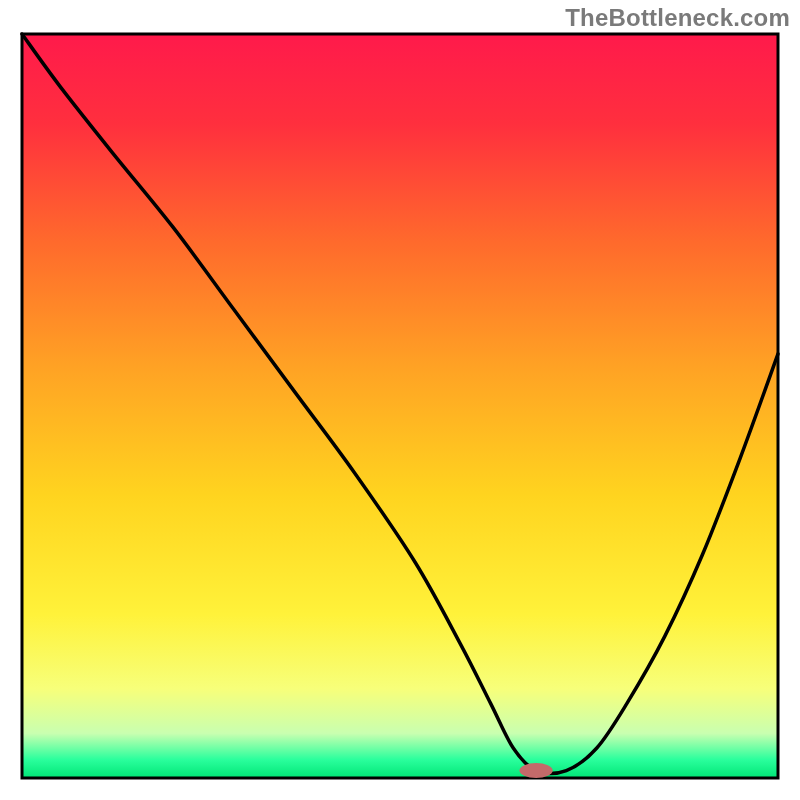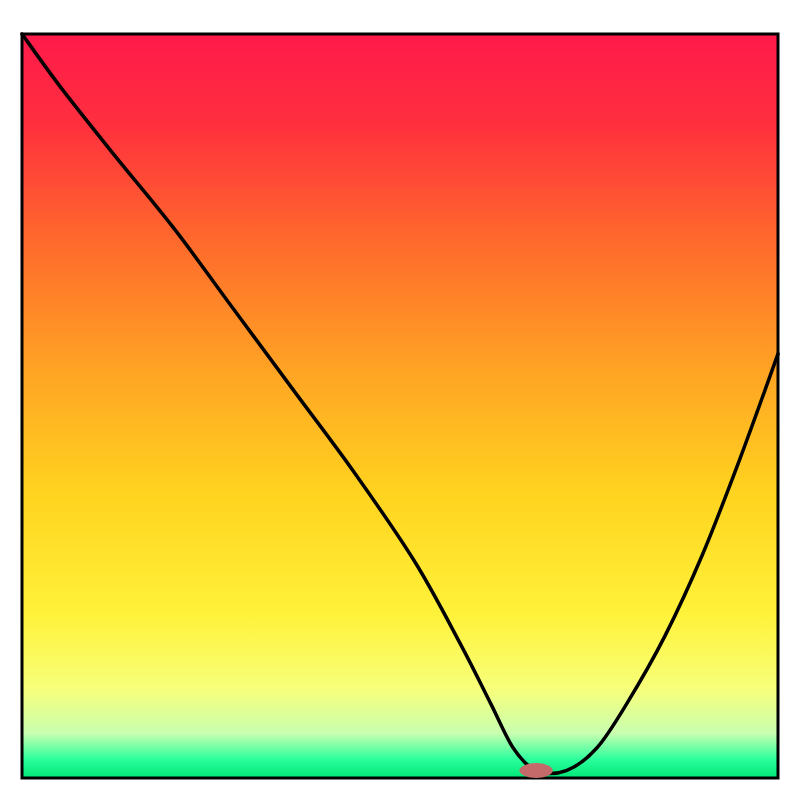--- a/index.html
+++ b/index.html
@@ -36,20 +36,21 @@
     width: 760px;
     height: 748px;
     display: block;
   }
 </style>
 </head>
 <body>
 
 <div class="container">
 
+  <div class="watermark">TheBottleneck.com</div>
 
   <div class="plot-frame">
     <svg class="plot" viewBox="0 0 760 748">
       <defs>
         <linearGradient id="bg-grad" x1="0" y1="0" x2="0" y2="1">
             <stop offset="0.00%" stop-color="#ff1a4b"></stop>
             <stop offset="12.00%" stop-color="#ff2f3e"></stop>
             <stop offset="28.00%" stop-color="#ff6a2c"></stop>
             <stop offset="45.00%" stop-color="#ffa324"></stop>
             <stop offset="62.00%" stop-color="#ffd41f"></stop>

